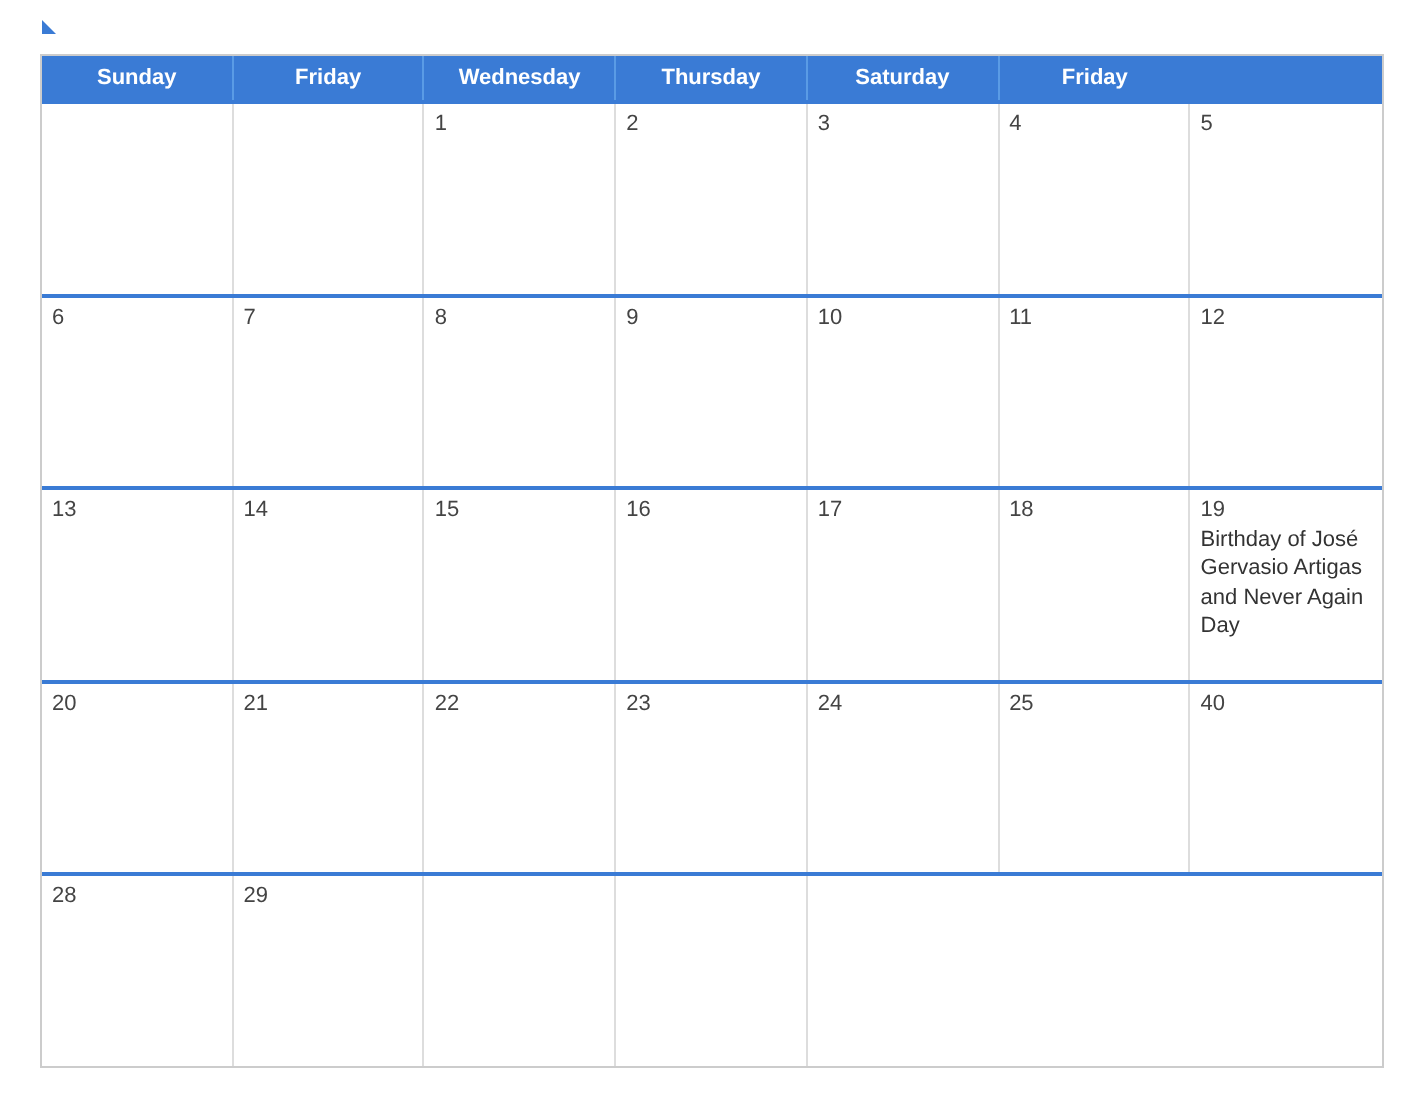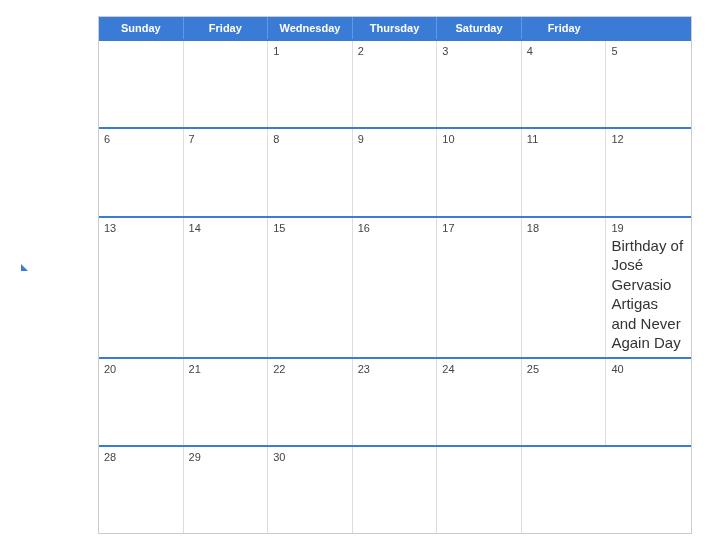--- a/index.html
+++ b/index.html
@@ -8,21 +8,21 @@
       height: 550px;
       background: #fff;
       font-family: Arial, sans-serif;
       overflow: hidden;
     }
     .page {
       width: 712px;
       height: 550px;
       padding: 16px 20px 16px 20px;
       display: flex;
-      flex-direction: row;
+      flex-direction: column;
     }
     .header {
       display: flex;
       align-items: center;
       justify-content: space-between;
       margin-bottom: 10px;
     }
     .logo {
       display: flex;
       align-items: center;
@@ -114,21 +114,21 @@
     .cal-cell.empty {
       background: #fff;
     }
     .day-num {
       font-size: 11px;
       color: #444;
       display: block;
       margin-bottom: 2px;
     }
     .event-text {
-      font-size: 15px;
+      font-size: 11px;
       color: #333;
       line-height: 1.3;
       margin-top: 2px;
     }
   </style>
 </head>
 <body>
 
 <div class="page">
   <div class="header">
@@ -244,22 +244,19 @@
             <span class="day-num">40</span>
           </div>
         </div>
         <div class="cal-week">
           <div class="cal-cell">
             <span class="day-num">28</span>
           </div>
           <div class="cal-cell">
             <span class="day-num">29</span>
           </div>
-          <div class="cal-cell">
-            <span class="day-num">30</span>
-          </div>
           <div class="cal-cell empty"></div>
           <div class="cal-cell empty"></div>
           <div class="cal-cell empty"></div>
         </div>
       </div>
   </div>
 </div>
 
 </body></html>

